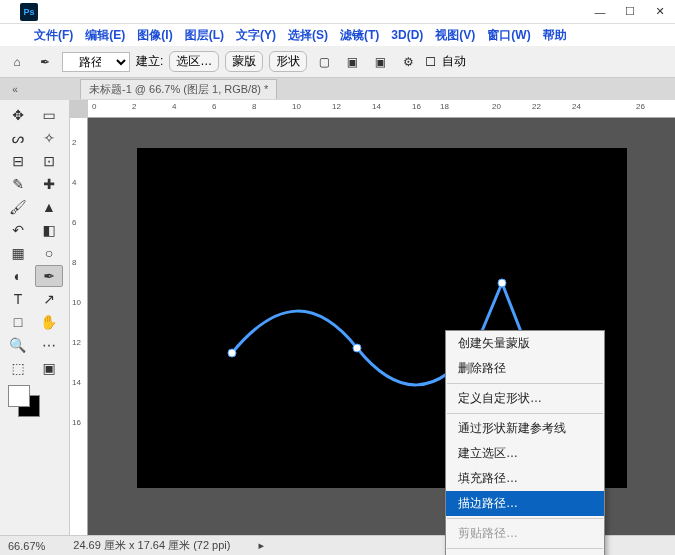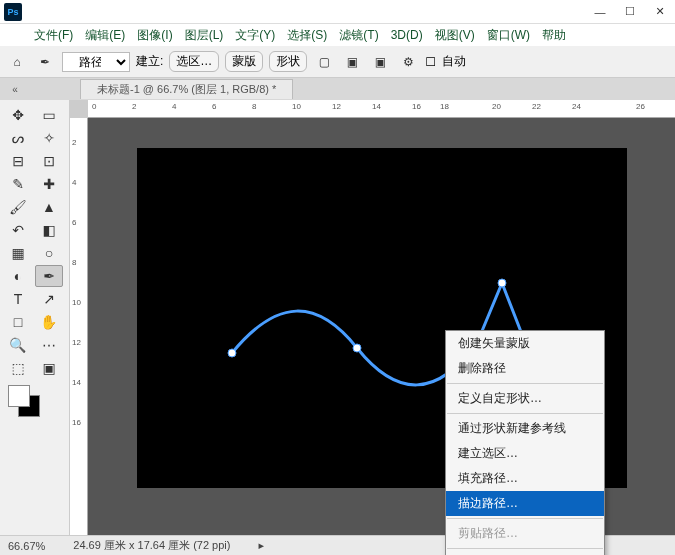--- a/index.html
+++ b/index.html
@@ -1,28 +1,28 @@
 <!DOCTYPE html>
 <html><head>
 <meta charset="utf-8">
 <style>
 * { margin: 0; padding: 0; box-sizing: border-box; font-family: "Microsoft YaHei", sans-serif; }
 body { width: 675px; height: 555px; background: #f0f0f0; overflow: hidden; position: relative; }
 .titlebar { height: 24px; background: #fff; display: flex; align-items: center; border-bottom: 1px solid #ddd; }
-.ps-logo { width: 18px; height: 18px; margin: 0 4px; background: #001e36; color: #31a8ff; font-size: 9px; font-weight: bold; display: flex; align-items: center; justify-content: center; border-radius: 2px; }
+.ps-logo { width: 18px; height: 18px; margin: 0 20px; background: #001e36; color: #31a8ff; font-size: 9px; font-weight: bold; display: flex; align-items: center; justify-content: center; border-radius: 2px; }
 .window-controls { margin-left: auto; display: flex; }
 .win-btn { width: 30px; height: 24px; display: flex; align-items: center; justify-content: center; font-size: 11px; color: #333; cursor: pointer; }
 .menubar { height: 22px; background: #fff; display: flex; align-items: center; padding-left: 28px; font-size: 12px; }
-.menu-item { padding: 0 6px; color: #14532d; cursor: pointer; }
+.menu-item { padding: 0 6px; color: #1d4ed8; cursor: pointer; font-weight: bold; }
 .options-bar { height: 32px; background: #f0f0f0; display: flex; align-items: center; padding: 0 6px; border-bottom: 1px solid #ccc; gap: 6px; font-size: 12px; }
 .opt-icon { width: 22px; height: 22px; display: flex; align-items: center; justify-content: center; border: 1px solid transparent; color: #333; }
 .opt-select { height: 20px; border: 1px solid #bbb; padding: 0 12px; font-size: 12px; background: #fff; }
 .opt-btn { border: 1px solid #bbb; background: #f5f5f5; padding: 1px 6px; font-size: 12px; border-radius: 6px; }
 .tab-row { height: 22px; background: #d8d8d8; display: flex; align-items: center; padding-left: 80px; font-size: 11px; }
-.doc-tab { background: #eaeaea; padding: 2px 16px; border-top: 1px solid #bbb; border-left: 1px solid #bbb; border-right: 1px solid #bbb; color: #555; }
+.doc-tab { background: #eaeaea; padding: 2px 8px; border-top: 1px solid #bbb; border-left: 1px solid #bbb; border-right: 1px solid #bbb; color: #555; }
 .main-area { display: flex; height: calc(555px - 24px - 22px - 32px - 22px - 20px); }
 .toolbox { width: 70px; background: #f0f0f0; border-right: 1px solid #ccc; padding: 4px; }
 .tool-grid { display: grid; grid-template-columns: 1fr 1fr; gap: 1px; }
 .tool { width: 28px; height: 22px; display: flex; align-items: center; justify-content: center; font-size: 14px; color: #333; cursor: pointer; border-radius: 2px; }
 .tool.active { background: #d0d0d0; border: 1px solid #999; }
 .swatch-area { margin-top: 6px; position: relative; height: 36px; }
 .swatch-fg { position: absolute; width: 22px; height: 22px; background: #fff; border: 1px solid #888; top: 0; left: 4px; z-index: 2; }
 .swatch-bg { position: absolute; width: 22px; height: 22px; background: #000; border: 1px solid #888; top: 10px; left: 14px; }
 .canvas-wrap { flex: 1; display: flex; flex-direction: column; background: #ccc; position: relative; }
 .ruler-h { height: 18px; background: #fff; border-bottom: 1px solid #aaa; position: relative; font-size: 8px; color: #555; overflow: hidden; margin-left: 18px; }

